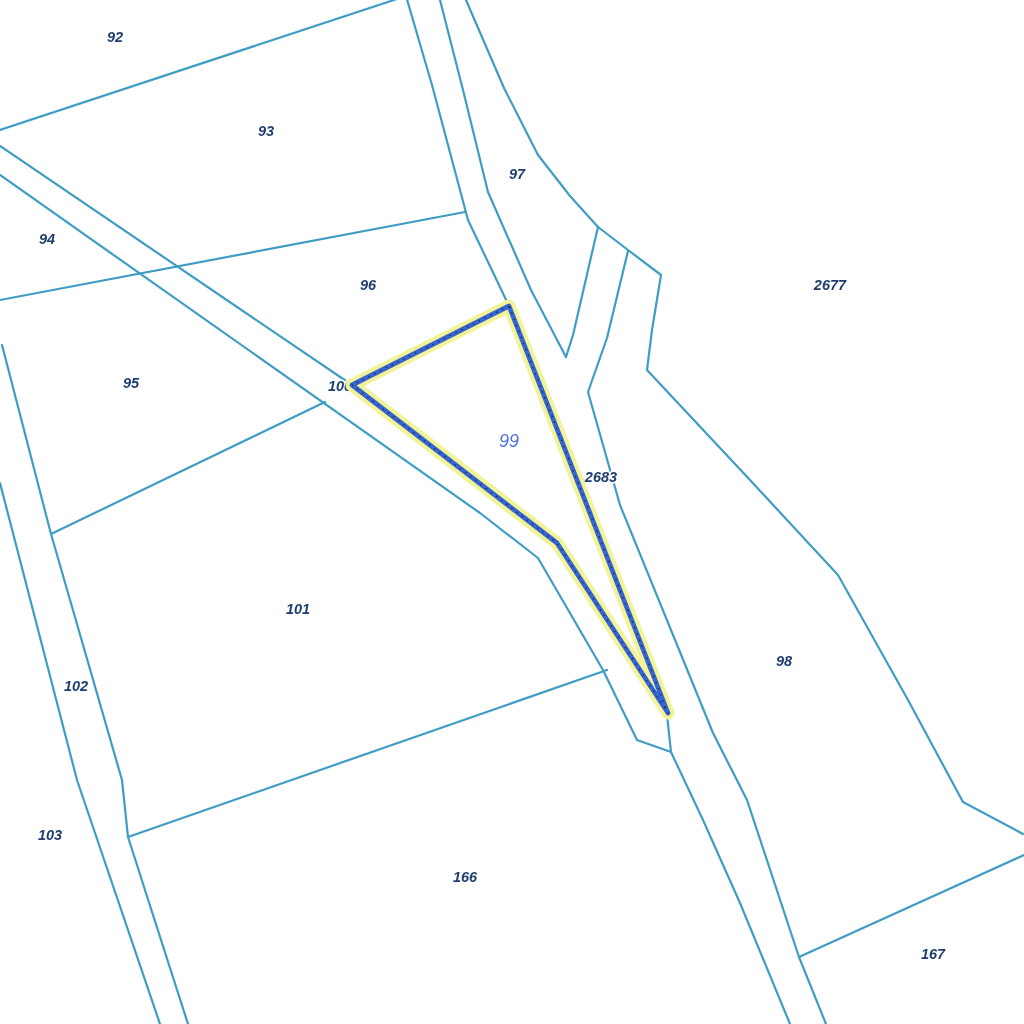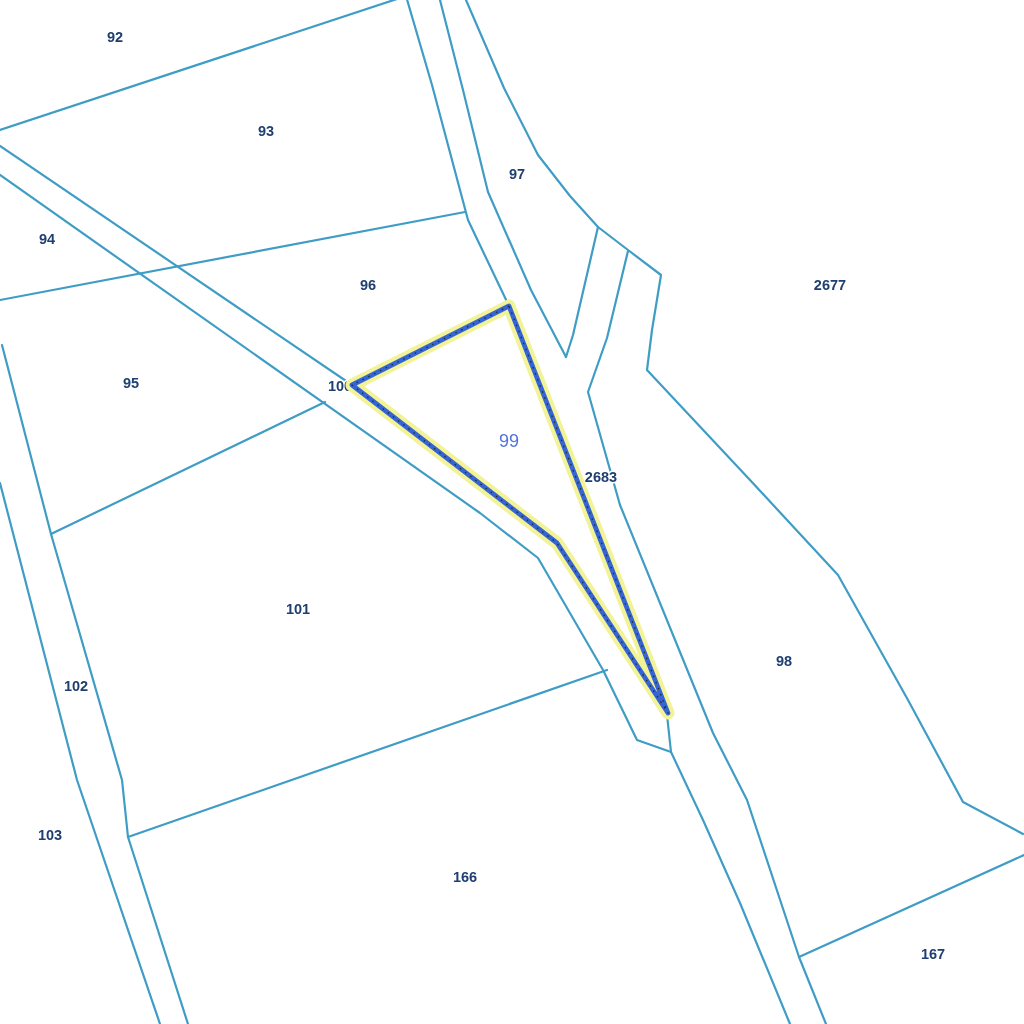--- a/index.html
+++ b/index.html
@@ -1,16 +1,16 @@
 <!DOCTYPE html>
 <html><head>
 <meta charset="utf-8">
 <style>
   html,body{margin:0;padding:0;background:#ffffff;}
-  .viewport{position:relative;width:1024px;height:1024px;overflow:hidden;background:#fff;}
+  .viewport{position:relative;width:1024px;height:1024px;overflow:hidden;background:#fff;font-style:italic;}
   svg{display:block;}
   .parcel-label{
     font-family:"Liberation Sans","DejaVu Sans",sans-serif;
     font-weight:bold;font-size:14.5px;
     paint-order:stroke;stroke:#ffffff;stroke-width:3px;stroke-linejoin:round;
     text-anchor:middle;dominant-baseline:middle;
   }
   .parcel-label-selected{
     font-family:"Liberation Sans","DejaVu Sans",sans-serif;
     font-weight:normal;font-size:18px;

